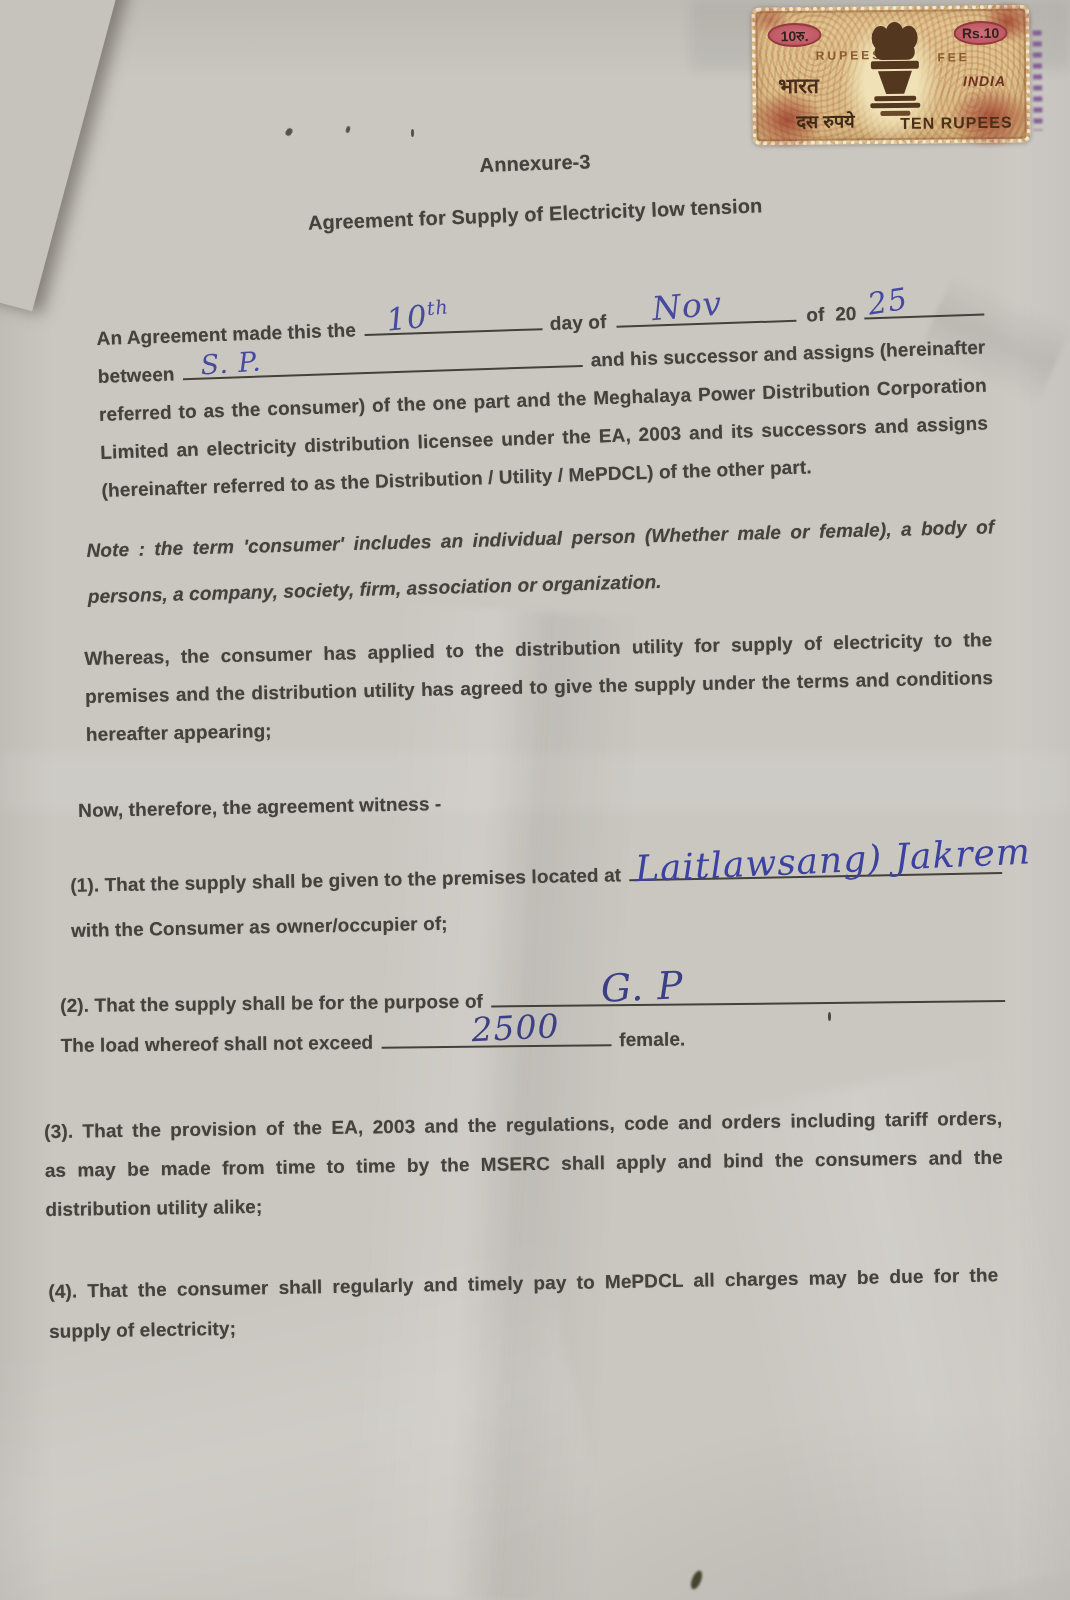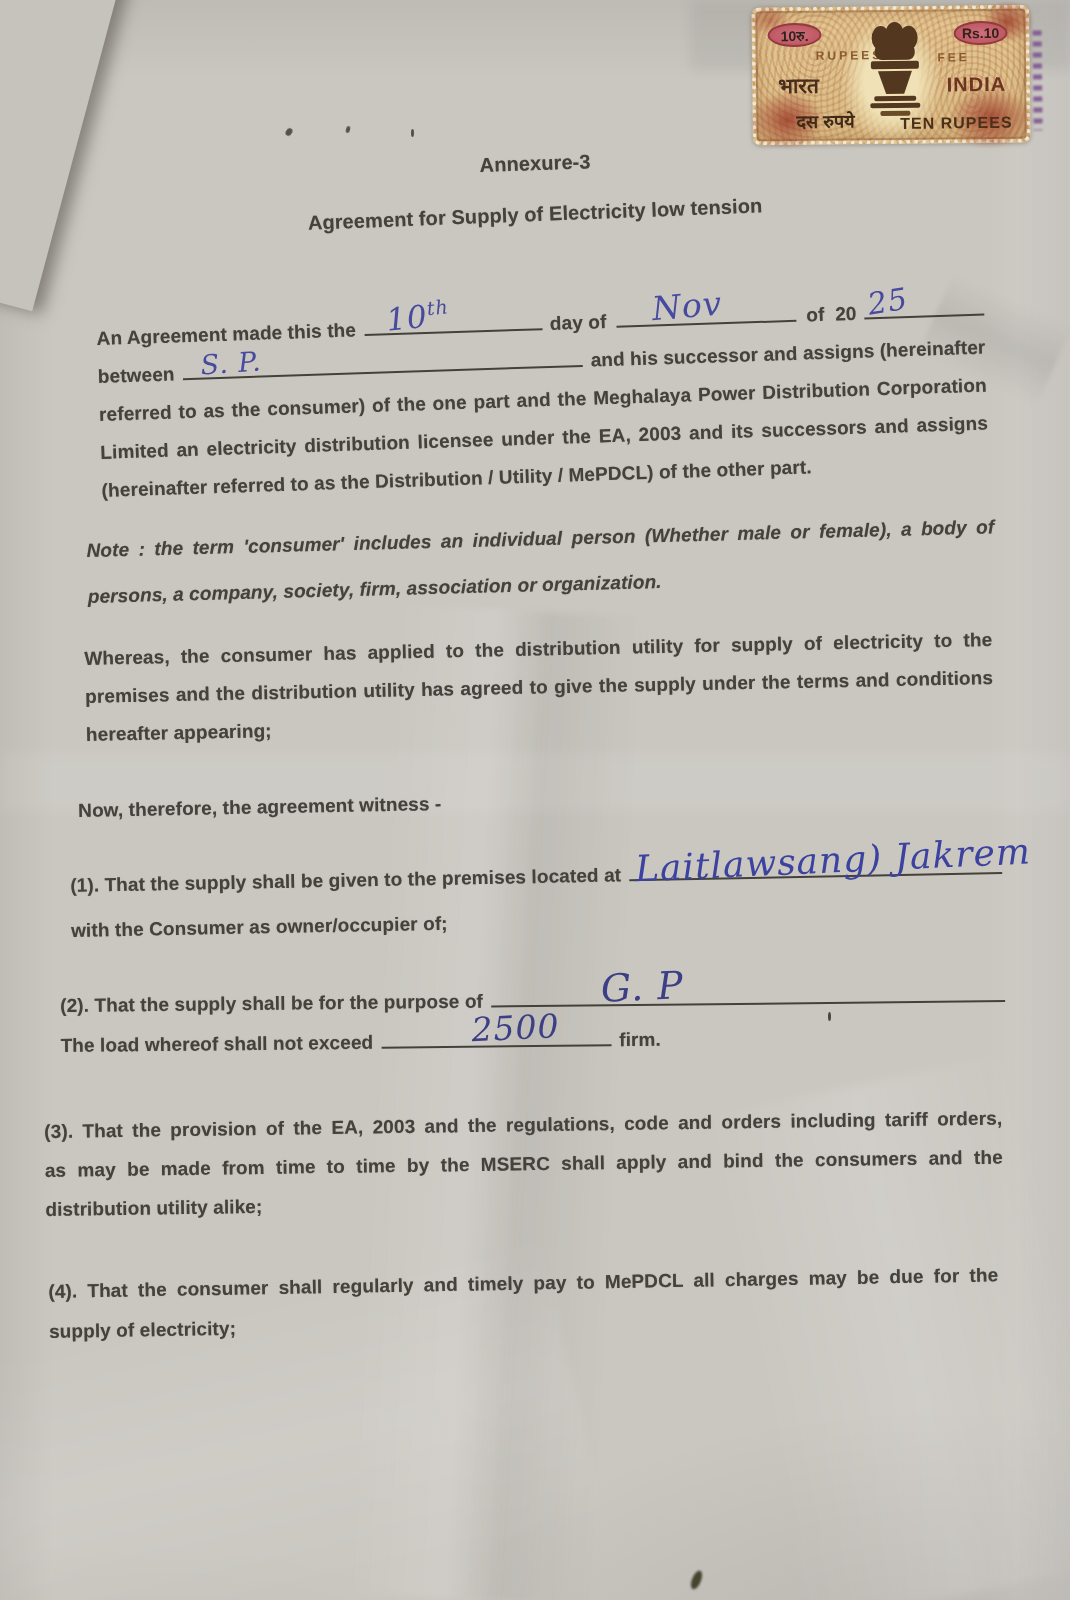--- a/index.html
+++ b/index.html
@@ -66,21 +66,21 @@
   .st-oval{position:absolute;width:54px;height:24px;border-radius:50%;
       background:radial-gradient(#cf6f7d,#b84f59);border:2px solid rgba(110,35,35,.55);
       display:flex;align-items:center;justify-content:center;
       font-size:14px;font-weight:bold;color:#33231a;box-sizing:border-box;}
   .ov-l{left:12px;top:12px;}
   .ov-r{right:18px;top:12px;}
   .st-word{position:absolute;font-weight:bold;color:#4a2e1c;}
   .st-court{left:60px;top:38px;font-size:12px;letter-spacing:3px;color:#8a5a2d;}
   .st-fee{right:56px;top:41px;font-size:12px;letter-spacing:3px;color:#8a5a2d;}
   .st-bharat{left:22px;top:60px;font-size:21px;}
-  .st-india{right:20px;top:64px;font-size:20px;color:#6e3322;letter-spacing:1px;}
+  .st-india{right:20px;top:64px;font-size:14px;color:#6e3322;letter-spacing:1px;font-style:italic;}
   .st-das{left:40px;bottom:8px;font-size:18px;color:#3f2a18;}
   .st-ten{right:14px;bottom:7px;font-size:16px;color:#4a3018;letter-spacing:1px;}
   .st-emblem{position:absolute;left:108px;top:10px;}
   .serial{position:absolute;right:-16px;top:22px;width:9px;height:100px;filter:blur(1px);
       background:repeating-linear-gradient(180deg, rgba(122,79,143,.85) 0 5px, transparent 5px 11px);}
 </style>
 </head>
 <body>
 
 <div class="page">
@@ -188,21 +188,21 @@
       <span class="t">(2). That the supply shall be for the purpose of</span>
       <span class="ul grow" style="margin-left:8px;">
         <span class="hw" style="left:110px;bottom:-2px;font-size:38px;color:#3c3f85;transform:rotate(-2deg);">G. P</span>
       </span>
     </div>
     <div class="fill-line" style="height:46px;">
       <span class="t">The load whereof shall not exceed</span>
       <span class="ul" style="width:230px;margin:0 8px;">
         <span class="hw" style="left:90px;bottom:1px;font-size:33px;color:#3c3f85;transform:rotate(-2deg);">2500</span>
       </span>
-      <span class="t">firm.</span>
+      <span class="t">female.</span>
     </div>
   </div>
 
   <div class="blk" style="left:44px;top:1112px;width:958px;transform:rotate(-0.8deg);line-height:39px;">
       <div class="line jfull">(3). That the provision of the EA, 2003 and the regulations, code and orders including tariff orders,</div>
       <div class="line jfull">as may be made from time to time by the MSERC shall apply and bind the consumers and the</div>
       <div class="line">distribution utility alike;</div>
     </div>
 
   <div class="blk" style="left:48px;top:1272px;width:950px;transform:rotate(-1deg);line-height:40px;">

